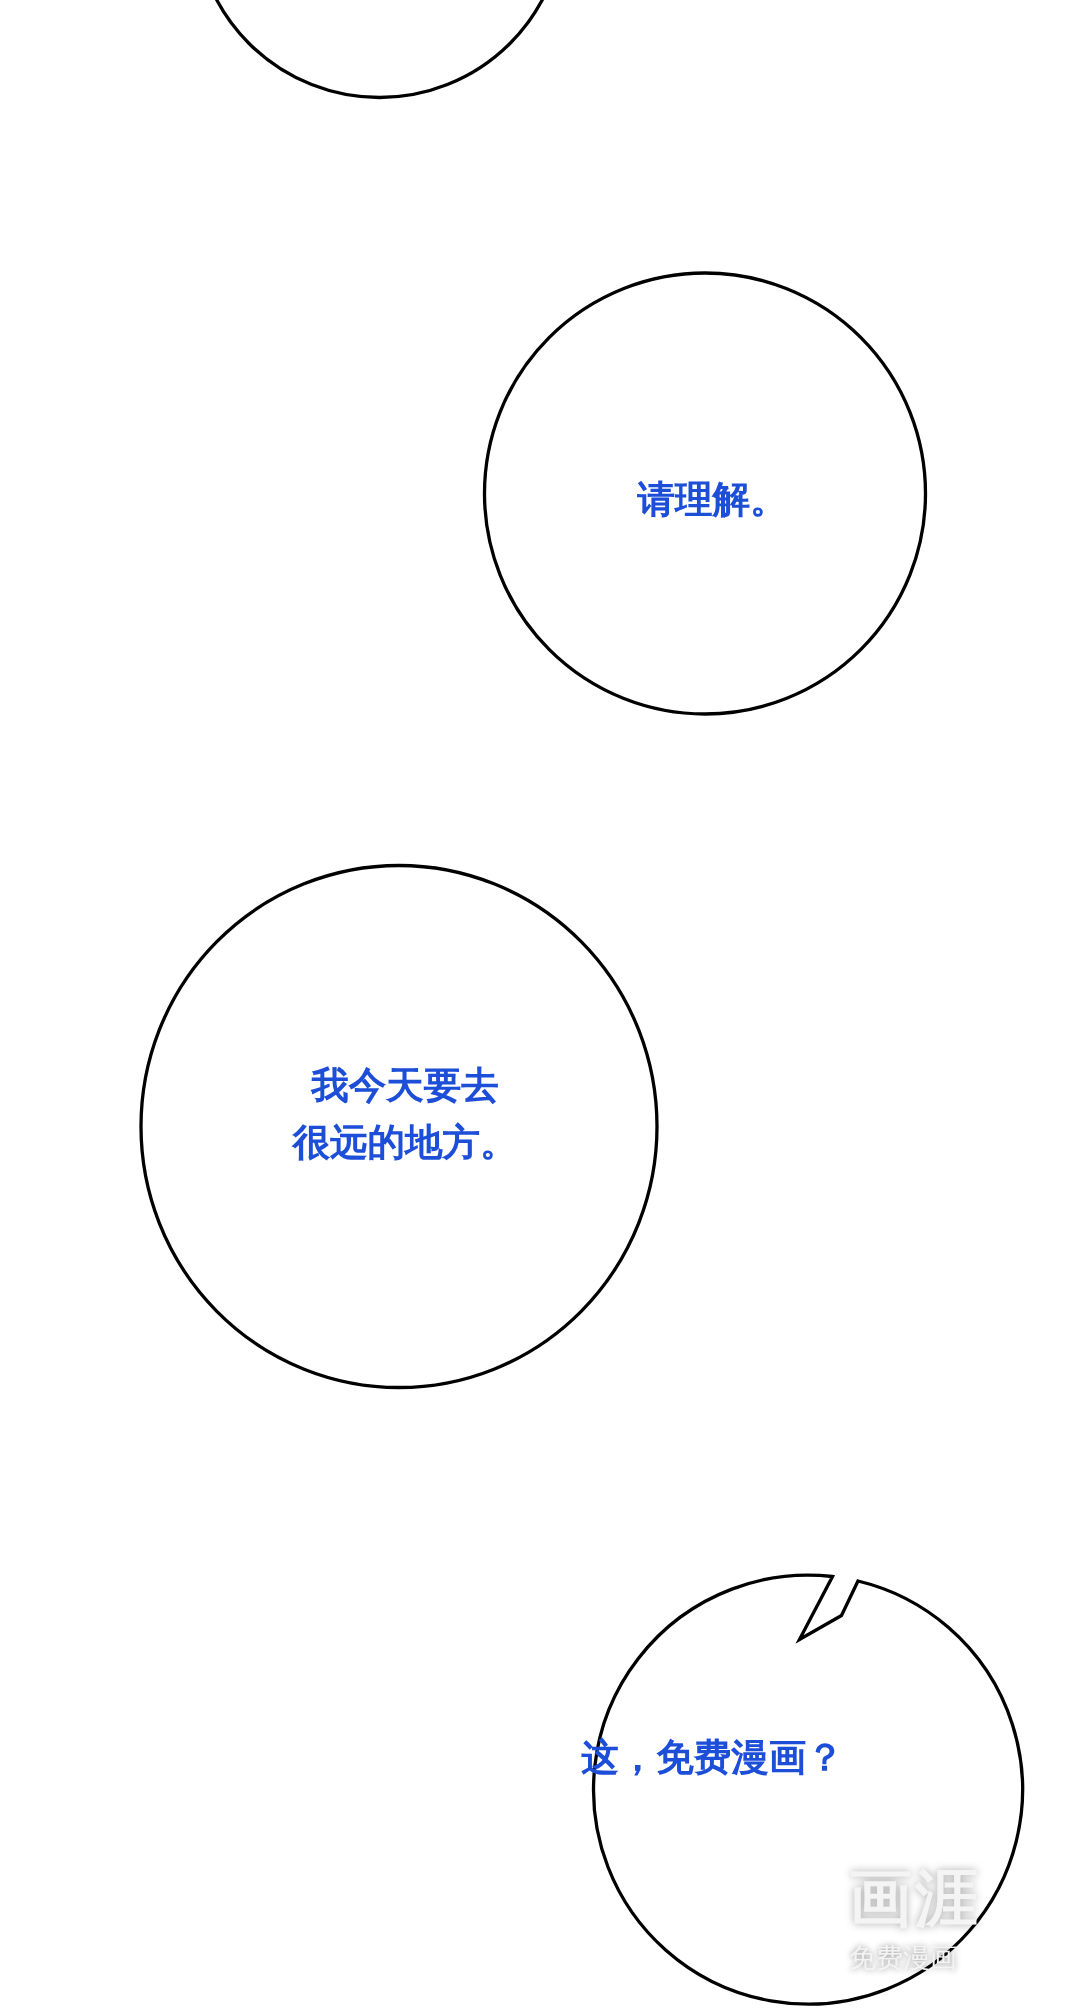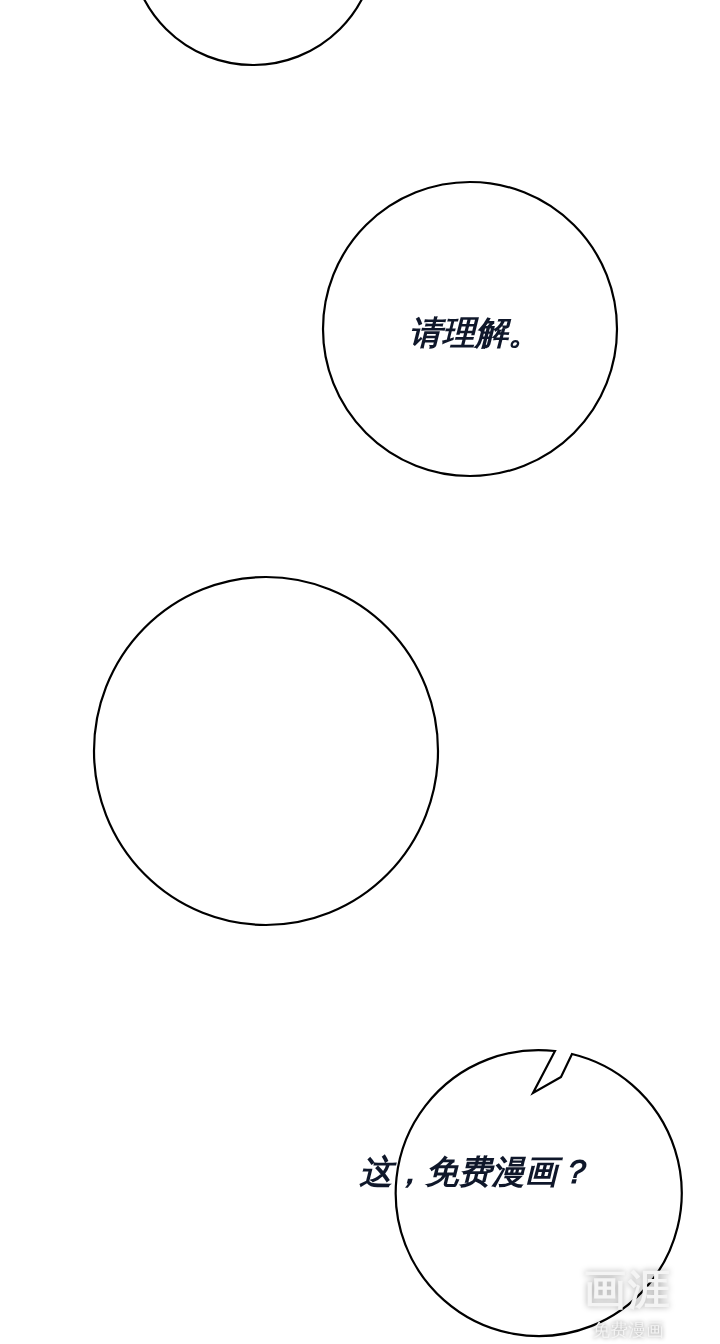--- a/index.html
+++ b/index.html
@@ -1,21 +1,21 @@
 <!DOCTYPE html>
 <html><head>
   <meta charset="utf-8">
   <style>
     html, body { margin: 0; padding: 0; background: #ffffff; }
     body { width: 720px; height: 1344px; position: relative; overflow: hidden;
            font-family: "DejaVu Sans", "Liberation Sans", sans-serif; }
     svg.panel { position: absolute; left: 0; top: 0; }
-    .bubble-text { position: absolute; color: #0f172a; font-weight: bold;
-                   font-size: 33px; line-height: 38px; text-align: center; white-space: nowrap; font-style: italic; }
-    .watermark { position: absolute; left: 566px; top: 1240px; width: 124px; text-align: center; margin-top: 24px; }
+    .bubble-text { position: absolute; color: #1d4ed8; font-weight: bold;
+                   font-size: 25px; line-height: 38px; text-align: center; white-space: nowrap; }
+    .watermark { position: absolute; left: 566px; top: 1240px; width: 124px; text-align: left; }
     .wm-logo { font-size: 42px; font-weight: bold; color: #f4f4f4;
                text-shadow: 0 0 6px rgba(0,0,0,0.35); letter-spacing: 2px; line-height: 52px; }
     .wm-sub { font-size: 18px; color: #f4f4f4; text-shadow: 0 0 4px rgba(0,0,0,0.45); line-height: 28px; }
   </style>
 </head>
 <body>
 
 <svg class="panel" width="720" height="1344" viewBox="0 0 720 1344">
 
   <circle cx="253" cy="-58" r="123" fill="#fff" stroke="#000" stroke-width="2.2"></circle>
@@ -27,20 +27,22 @@
   <path d="M 561 1077
            L 533 1093
            L 555 1051
            A 143 143 0 1 0 572 1054
            Z" fill="#fff" stroke="#000" stroke-width="2.2" stroke-linejoin="miter"></path>
 </svg>
 
 <div class="bubble-text" style="left: 400px; top: 314px; width: 150px;">请理解。</div>
 
 <div class="bubble-text" style="left: 150px; top: 705px; width: 240px;">
+  <div>我今天要去</div>
+  <div>很远的地方。</div>
 </div>
 
 <div class="bubble-text" style="left: 355px; top: 1153px; width: 240px;">这，免费漫画？</div>
 
 <div class="watermark">
   <div class="wm-logo">画涯</div>
   <div class="wm-sub">免费漫画</div>
 </div>
 
 </body></html>

